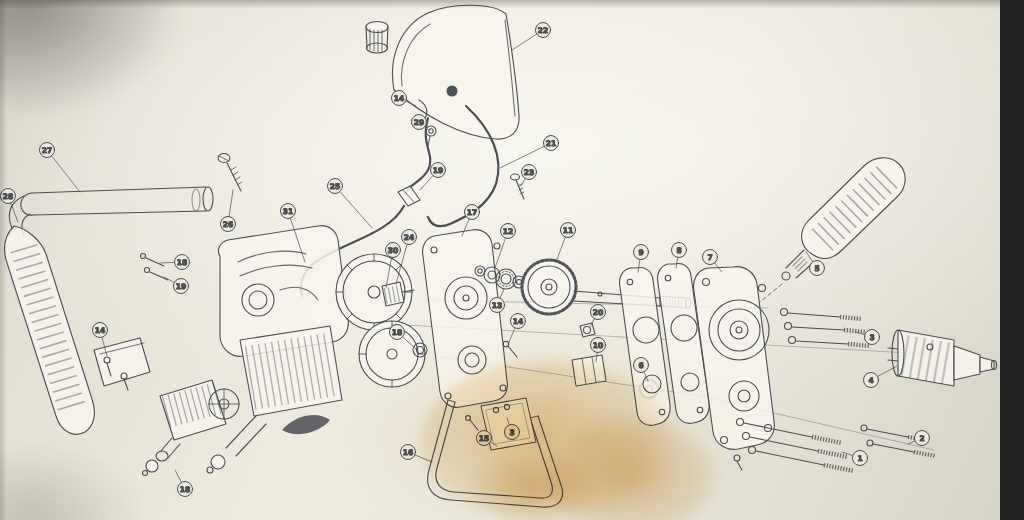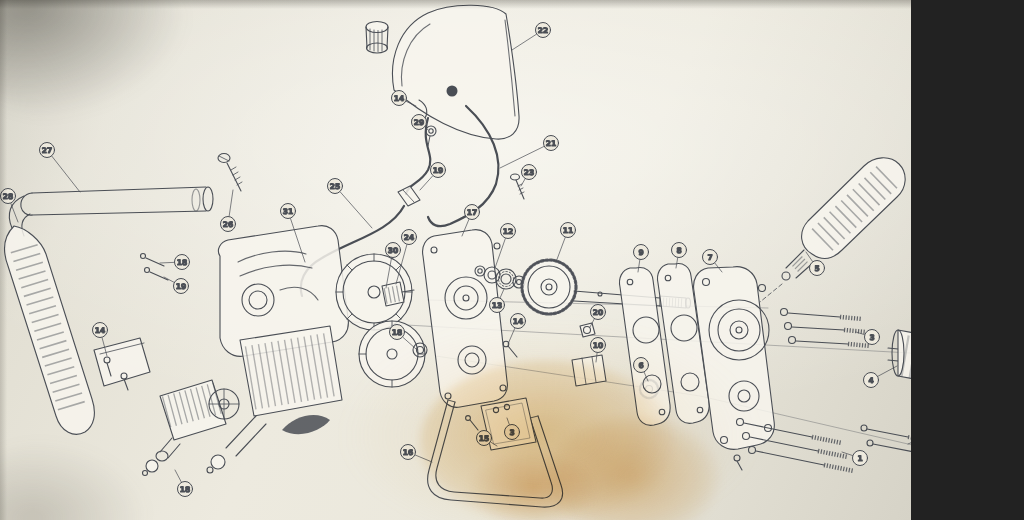--- a/index.html
+++ b/index.html
@@ -1,17 +1,17 @@
 <!DOCTYPE html>
 <html style="--ink: #4a4e55; --paper: #eeeade;"><head>
 <meta charset="utf-8">
 <style>
   html,body{margin:0;padding:0;background:#222;}
   .page{
-    position:relative;width:911px;height:520px;overflow:hidden;
+    position:relative;width:1000px;height:520px;overflow:hidden;
     font-family:"DejaVu Sans",sans-serif;
     background:
       radial-gradient(120% 90% at 55% 28%, rgba(255,255,252,0.55), rgba(255,255,252,0) 60%),
       linear-gradient(115deg,#cfccc0 0%,#e3e0d4 14%,#edeadf 40%,#ebe8dc 62%,#e0ddd1 84%,#d6d3c7 100%);
   }
   #diagram{position:absolute;inset:0;color:var(--ink,#4a4e55);}
   #diagram .s{fill:rgba(247,244,237,0.85);}
   #diagram .band{stroke-linecap:butt;}
   #diagram .ink-fill{fill:var(--ink,#4a4e55);stroke:none;}
   .balloon{fill:var(--paper,#eeeade);stroke:var(--ink,#4a4e55);stroke-width:1;}

